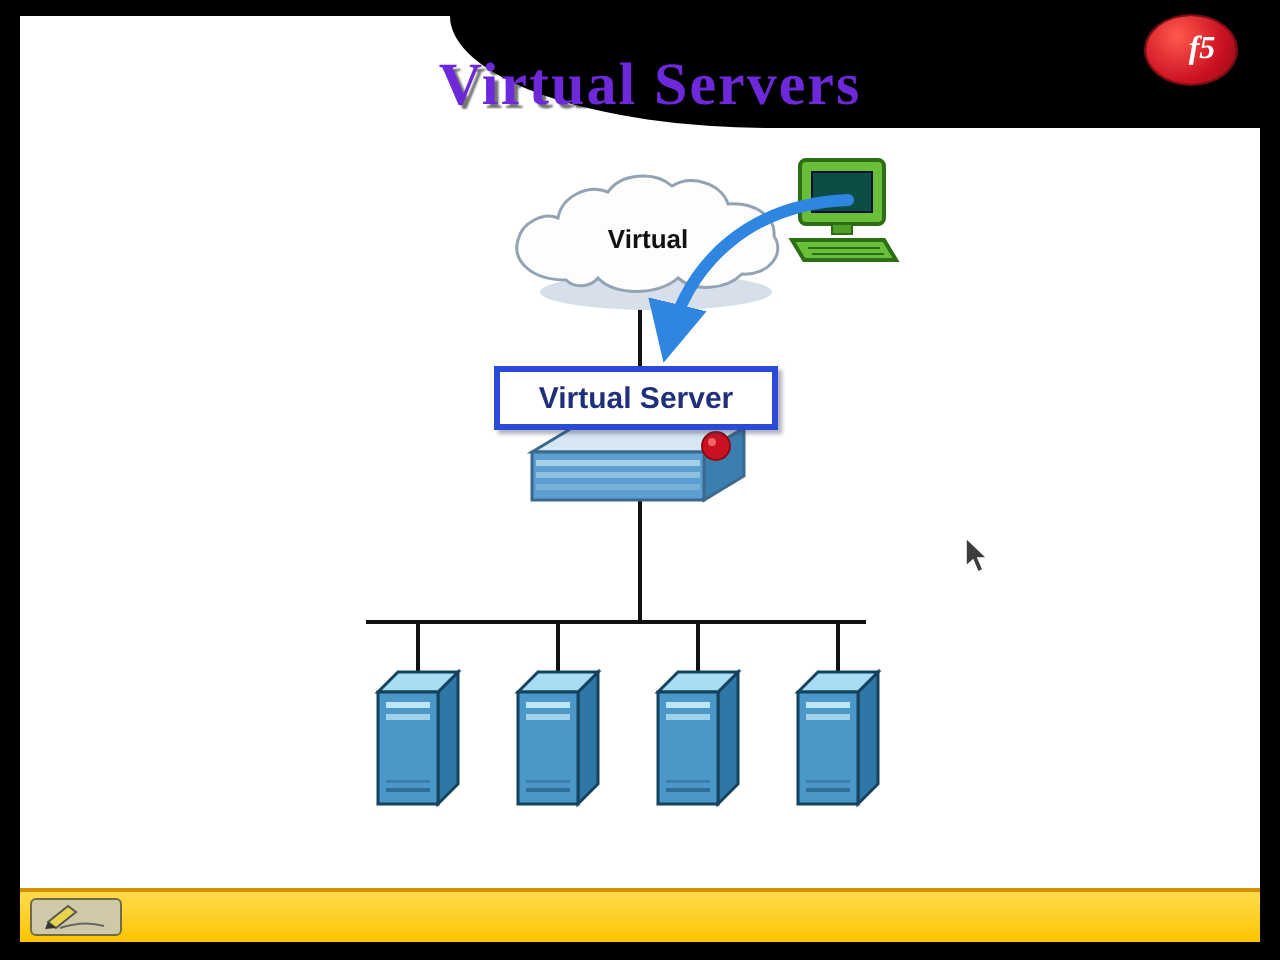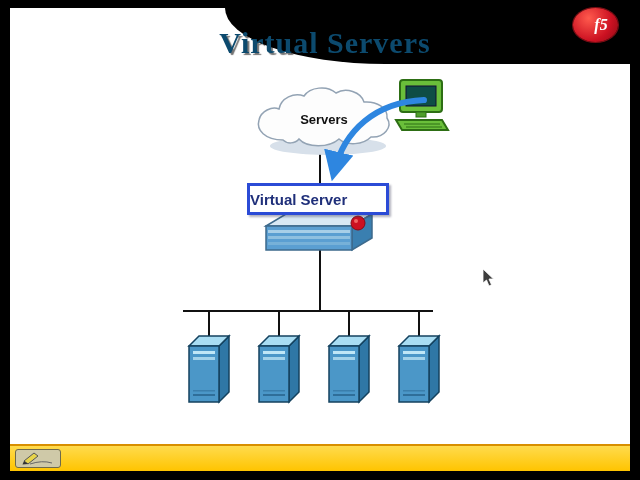--- a/index.html
+++ b/index.html
@@ -2,32 +2,32 @@
 <html><head>
 <meta charset="utf-8">
 <style>
   html,body{margin:0;padding:0;background:#000;}
   .stage{position:relative;width:640px;height:480px;background:#000;overflow:hidden;
          font-family:"Liberation Sans",sans-serif;}
   .slide{position:absolute;left:10px;top:8px;width:620px;height:436px;background:#ffffff;overflow:hidden;}
   .top-band{position:absolute;left:215px;top:0;right:0;height:56px;background:#000;
             border-bottom-left-radius:160px 56px;z-index:1;}
   .title{position:absolute;left:120px;top:18px;width:390px;text-align:center;z-index:2;
-         font-family:"Liberation Serif",serif;font-weight:bold;font-size:30px;color:#0c4a6e;
+         font-family:"Liberation Serif",serif;font-weight:bold;font-size:30px;color:#6d28d9;
          text-shadow:2px 2px 1px rgba(0,0,0,0.55);letter-spacing:1px;}
   .f5-logo{position:absolute;right:22px;top:8px;width:34px;height:34px;border-radius:50%;
            background:radial-gradient(circle at 35% 30%, #ff5a4d, #cc1122 60%, #8c0a14);
            z-index:3;display:flex;align-items:center;justify-content:center;
            box-shadow:0 0 0 1px #7a0d14;padding-left:11px;}
   .f5-logo span{color:#fff;font-family:"Liberation Serif",serif;font-style:italic;
                 font-weight:bold;font-size:16px;line-height:1;}
   .abs{position:absolute;}
   .connector{position:absolute;background:#111;}
   .vs-box{position:absolute;left:237px;top:175px;width:136px;height:26px;background:#fff;
-          border:3px solid #2b4bd6;display:flex;align-items:center;
+          border:3px solid #2b4bd6;display:flex;align-items:center;justify-content:center;
           z-index:2;box-shadow:2px 2px 2px rgba(60,60,90,0.4);}
   .vs-box span{font-weight:bold;font-size:15px;color:#1f2f7a;}
   .cloud-label{position:absolute;left:0;top:26px;width:100%;text-align:center;
                font-weight:bold;font-size:13px;color:#111;}
   .bottom-bar{position:absolute;left:10px;top:444px;width:620px;height:25px;
               background:linear-gradient(#ffdb4d,#ffc400);border-top:2px solid #d88f00;}
   .tool-btn{position:absolute;left:5px;top:3px;width:44px;height:17px;background:#cfc9a8;
             border:1px solid #6f6a4a;border-radius:3px;cursor:pointer;}
   .server-row{position:absolute;left:177px;top:326px;width:254px;height:70px;
               display:flex;justify-content:space-between;}
@@ -43,21 +43,21 @@
     <div class="title">Virtual Servers</div>
 
     <div class="abs" style="left:238px;top:78px;width:152px;height:74px;z-index:1;">
       <svg width="152" height="74" viewBox="0 0 152 74">
         <ellipse cx="80" cy="60" rx="58" ry="9" fill="#d7e0ea"></ellipse>
         <path d="M35,54 C17,54 8,44 11,34 C13,25 24,20 31,23 C33,12 46,6 56,10
                  C62,1 79,-1 88,7 C98,1 113,6 116,16 C129,15 140,22 139,32
                  C145,41 136,52 123,51 C115,59 99,60 91,53 C81,62 59,62 51,53
                  C47,58 39,58 35,54 Z" fill="#fdfdfd" stroke="#93a3b4" stroke-width="1.5"></path>
       </svg>
-      <div class="cloud-label">Servers</div>
+      <div class="cloud-label">Virtual</div>
     </div>
 
     <svg class="abs" style="left:382px;top:70px;z-index:2;" width="60" height="58" viewBox="0 0 60 58">
       <rect x="8" y="2" width="42" height="32" rx="3" fill="#6abf3a" stroke="#2d6e14" stroke-width="2"></rect>
       <rect x="14" y="8" width="30" height="20" fill="#0e4d45" stroke="#113" stroke-width="1"></rect>
       <rect x="24" y="34" width="10" height="5" fill="#4f9e2a" stroke="#2d6e14"></rect>
       <polygon points="4,42 50,42 56,52 10,52" fill="#6abf3a" stroke="#2d6e14" stroke-width="2"></polygon>
       <line x1="12" y1="46" x2="48" y2="46" stroke="#2d6e14" stroke-width="1"></line>
       <line x1="14" y1="49" x2="50" y2="49" stroke="#2d6e14" stroke-width="1"></line>
     </svg>

